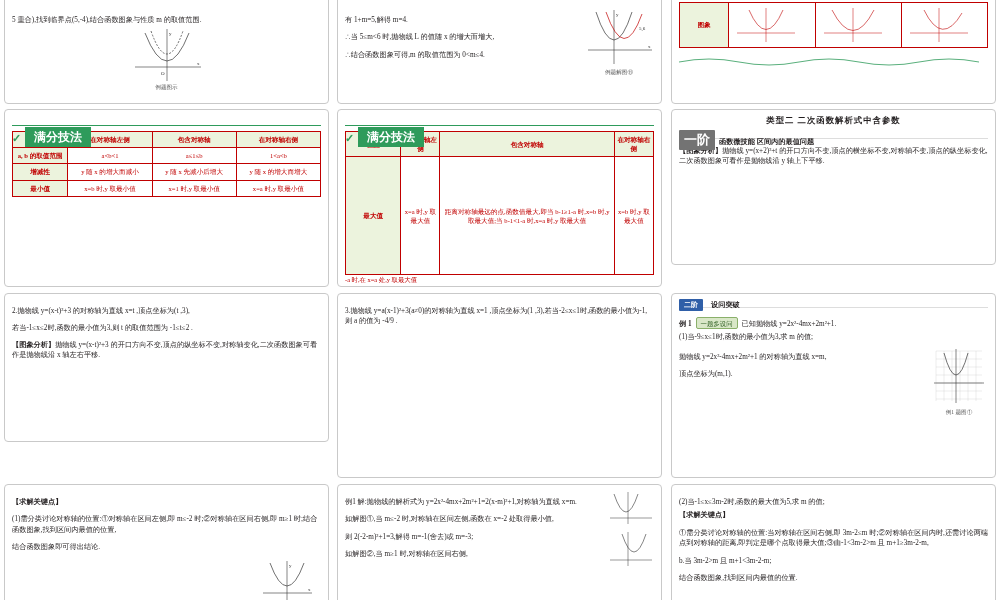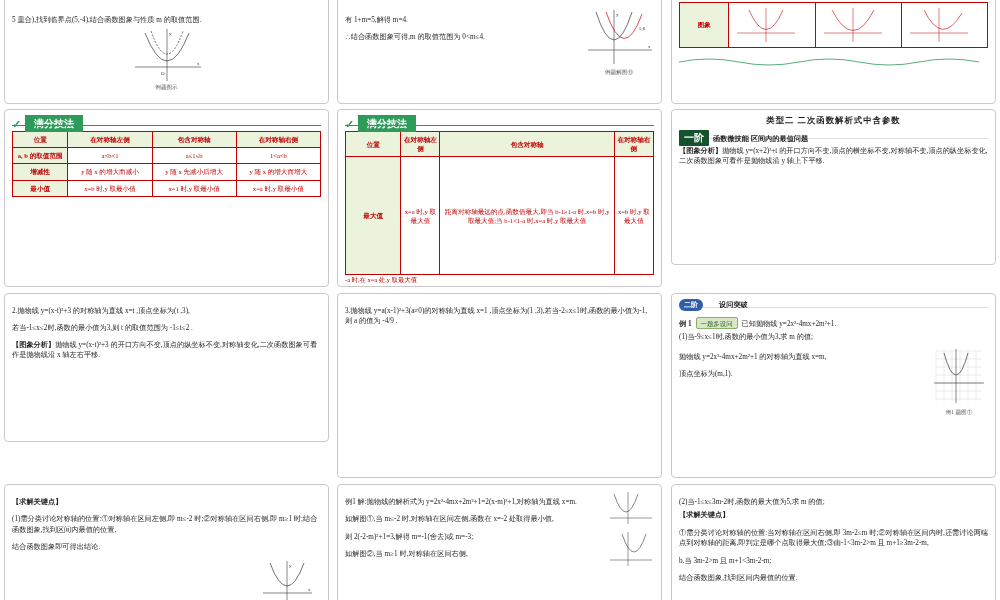--- a/index.html
+++ b/index.html
@@ -30,23 +30,24 @@
   .red{color:#c00000;}
   .bold{font-weight:bold;}
 
   
   .banner{
     display:inline-block;
     background:#2e9b5b;
     color:#fff;
     font-weight:bold;
     padding:1.5px 9px;
-    font-size:10px;
+    font-size:12px;
     border-radius:0;
     position:relative;
+    margin-top:12px;
   }
   .banner-wrap{position:relative;margin-bottom:4px;height:12px;}
   .banner-line{
     position:absolute;left:0;right:0;bottom:1px;height:1px;background:#2e9b5b;
   }
   .check{
     color:#2e9b5b;font-weight:bold;font-size:11px;margin-right:2px;vertical-align:-1px;
   }
 
   
@@ -72,26 +73,26 @@
   table.g{
     border-collapse:collapse;width:100%;font-size:6.4px;color:#c00000;
   }
   table.g td{
     border:1px solid #c00000;padding:2px;text-align:center;vertical-align:middle;
   }
   table.g td.hd{background:#ecf3dd;font-weight:bold;width:16%;}
 
   
   .tag-orange{
-    display:inline-block;background:#14532d;color:#fff;font-weight:bold;
-    padding:1px 5px;font-size:10px;border-radius:1px;margin-right:4px;
+    display:inline-block;background:#737373;color:#fff;font-weight:bold;
+    padding:1px 5px;font-size:13px;border-radius:1px;margin-right:4px;
   }
   .tag-blue{
     display:inline-block;background:#2f5fa8;color:#fff;font-weight:bold;
-    padding:1px 5px;font-size:7px;border-radius:6px;margin-right:16px;
+    padding:1px 5px;font-size:7px;border-radius:1px;margin-right:8px;
   }
   .tag-line{height:11px;position:relative;margin-bottom:3px;}
   .tag-line .rule{position:absolute;left:0;right:0;bottom:2px;height:1px;background:#ddd;}
   .tag-head{position:relative;z-index:2;}
 
   .type-title{
     text-align:center;font-weight:bold;font-size:8.4px;margin-bottom:4px;letter-spacing:1px;
   }
   .ex-box{
     display:inline-block;background:#d9e7c8;border:1px solid #8ab06a;color:#2b5c1f;
@@ -197,20 +198,21 @@
       </div>
     </div>
   </div>
 
   <div class="col col2">
 
     <div class="card" style="left:4px;top:-46px;width:325px;height:150px;">
       <div class="flexrow" style="padding-top:48px;">
         <div class="grow tight">
           <p>有 1+m=5,解得 m=4.</p>
+          <p>∴当 5≤m&lt;6 时,抛物线 L 的值随 x 的增大而增大,</p>
           <p>∴结合函数图象可得,m 的取值范围为 0&lt;m≤4.</p>
         </div>
         <div class="gfig">
           <svg width="70" height="60" viewBox="0 0 70 60">
             <line x1="30" y1="2" x2="30" y2="56" stroke="#333" stroke-width="0.6"></line>
             <line x1="4" y1="42" x2="68" y2="42" stroke="#333" stroke-width="0.6"></line>
             <path d="M12 4 Q30 60 48 4" fill="none" stroke="#333" stroke-width="0.7"></path>
             <path d="M22 4 Q40 56 58 6" fill="none" stroke="#c00000" stroke-width="0.7"></path>
             <text x="55" y="22" font-size="5" fill="#333">5,6</text>
             <text x="32" y="8" font-size="5" fill="#333">y</text>

